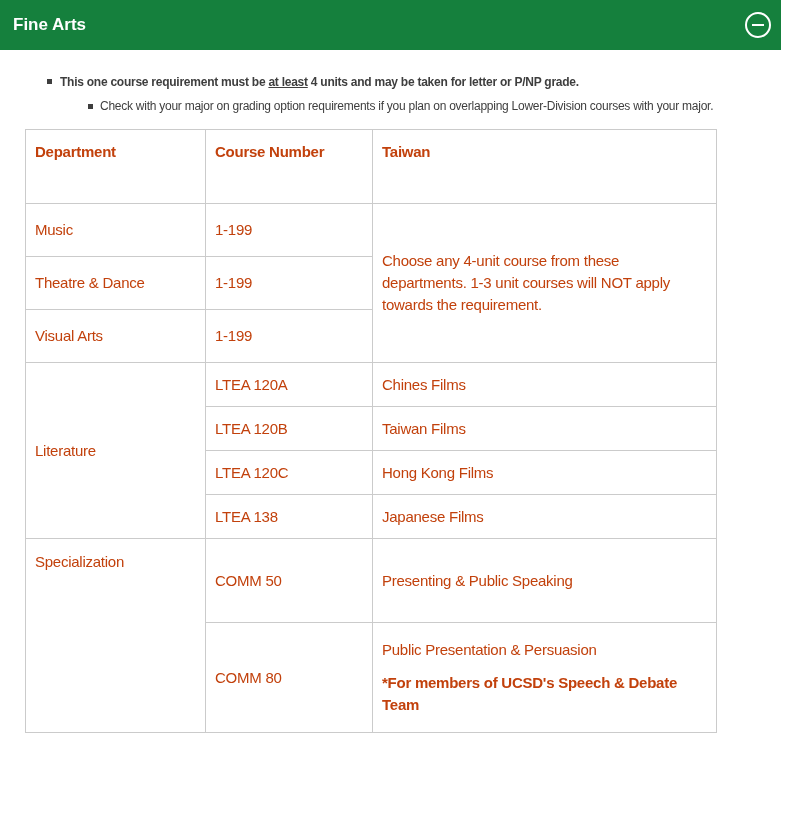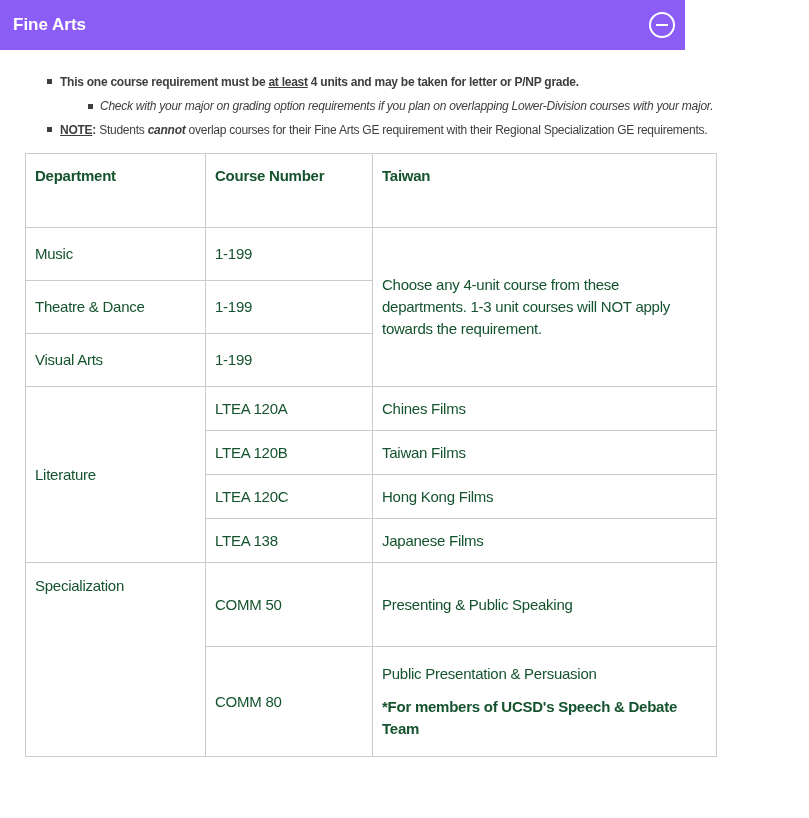--- a/index.html
+++ b/index.html
@@ -9,23 +9,23 @@
     height: 818px;
     background: #ffffff;
     font-family: "Liberation Sans", sans-serif;
     color: #3e3e3e;
     letter-spacing: -0.25px;
     overflow: hidden;
   }
 
   
   .accordion-header {
-    width: 685px;
+    width: 781px;
     height: 50px;
-    background: #8b5cf6;
+    background: #15803d;
     display: flex;
     align-items: center;
     justify-content: space-between;
     padding: 0 10px 0 13px;
     cursor: pointer;
   }
   .accordion-title {
     color: #ffffff;
     font-weight: bold;
     font-size: 17px;
@@ -73,21 +73,20 @@
     background: #3e3e3e;
   }
   ul.sub-list {
     list-style: none;
     margin: 2px 0 2px 0;
     padding: 0 0 0 40px;
   }
   ul.sub-list > li {
     position: relative;
     max-width: 695px;
-    font-style: italic;
   }
   ul.sub-list > li::before {
     content: "";
     position: absolute;
     left: -12px;
     top: 9px;
     width: 5px;
     height: 5px;
     background: #3e3e3e;
   }
@@ -96,21 +95,21 @@
   .bi { font-weight: bold; font-style: italic; }
 
   
   table.course-table {
     border-collapse: collapse;
     margin: 12px 0 0 25px;
     width: 691px;
     table-layout: fixed;
     font-size: 15px;
     line-height: 22px;
-    color: #14532d;
+    color: #c2410c;
   }
   .course-table col.c1 { width: 180px; }
   .course-table col.c2 { width: 167px; }
   .course-table col.c3 { width: 344px; }
   .course-table th, .course-table td {
     border: 1px solid #cbcbcb;
     padding: 8px 10px 8px 9px;
     text-align: left;
     vertical-align: middle;
   }
@@ -139,23 +138,20 @@
   </div>
 
   <div>
 
     <ul class="intro-list">
       <li>
         <span class="b">This one course requirement must be </span><span class="b u">at least</span><span class="b"> 4 units and may be taken for letter or P/NP grade.</span>
         <ul class="sub-list">
           <li>Check with your major on grading option requirements if you plan on overlapping Lower-Division courses with your major.</li>
         </ul>
-      </li>
-      <li>
-        <span class="b u">NOTE</span><span class="b">:</span><span> Students </span><span class="bi">cannot</span><span> overlap courses for their Fine Arts GE requirement with their Regional Specialization GE requirements.</span>
       </li>
     </ul>
 
     <table class="course-table">
       <colgroup>
           <col class="c1">
           <col class="c2">
           <col class="c3">
         </colgroup>
       <thead>

